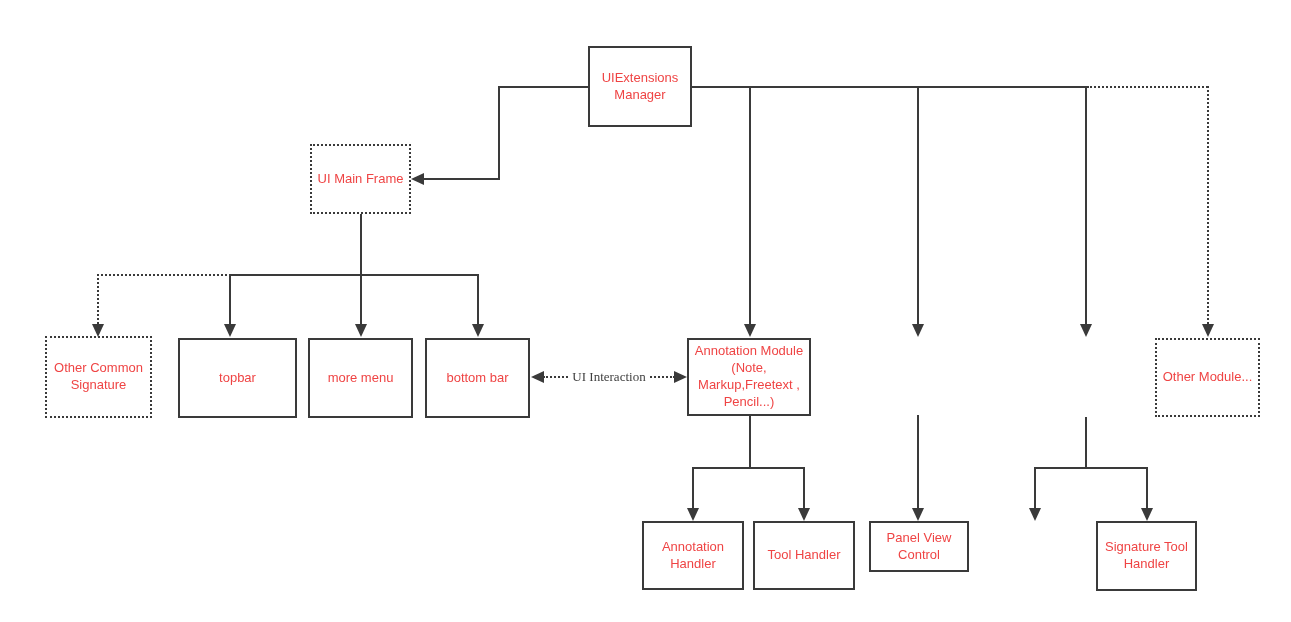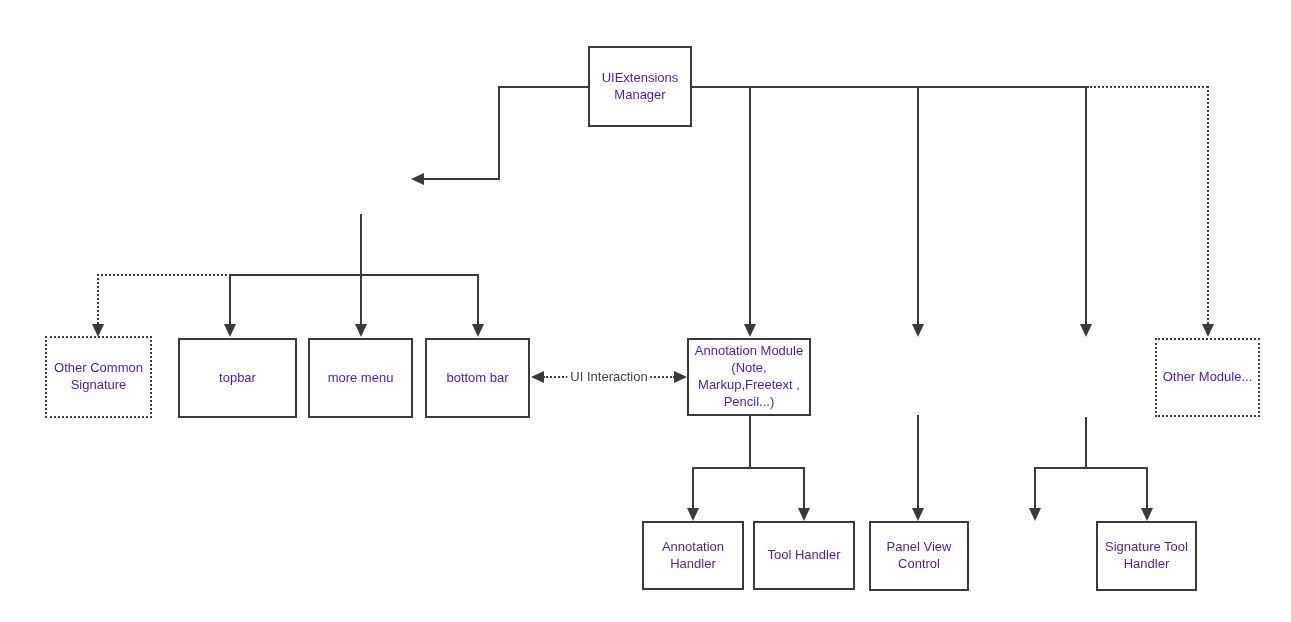--- a/index.html
+++ b/index.html
@@ -4,46 +4,49 @@
 <style>
   html,body { margin:0; padding:0; background:#ffffff; }
   .canvas {
     position:relative; width:1291px; height:622px; background:#ffffff;
     font-family:"Liberation Sans", sans-serif; overflow:hidden;
   }
   .node {
     position:absolute; box-sizing:border-box;
     display:flex; align-items:center; justify-content:center;
     text-align:center; border:2px solid #3a3a3a; background:#ffffff;
-    font-size:13px; line-height:1.3; color:#4c1d95; padding:2px 4px;
+    font-size:13px; line-height:1.3; color:#ef4444; padding:2px 4px;
   }
   .node.dotted { border-style:dotted; }
   .line { position:absolute; }
   .solid-h { height:2px; background:#3a3a3a; }
   .solid-v { width:2px; background:#3a3a3a; }
   .dot-h { height:0; border-top:2px dotted #3a3a3a; }
   .dot-v { width:0; border-left:2px dotted #3a3a3a; }
   .arr { position:absolute; width:0; height:0; }
   .arr-down  { border-left:6px solid transparent; border-right:6px solid transparent; border-top:13px solid #3a3a3a; }
   .arr-left  { border-top:6px solid transparent; border-bottom:6px solid transparent; border-right:13px solid #3a3a3a; }
   .arr-right { border-top:6px solid transparent; border-bottom:6px solid transparent; border-left:13px solid #3a3a3a; }
   .edge-label {
     position:absolute; background:#ffffff; font-size:13px; color:#3f3f3f;
-    padding:0 3px; white-space:nowrap; transform:translateX(-50%);
+    padding:0 3px; white-space:nowrap; transform:translateX(-50%);font-family:Liberation Serif, serif;
   }
 </style>
 </head>
 <body>
 
 <div class="canvas">
 
   <div class="node" style="left:588px;top:46px;width:104px;height:81px">
     <span>UIExtensions Manager</span>
   </div>
 
+  <div class="node dotted" style="left:310px;top:144px;width:101px;height:70px">
+    <span>UI  Main Frame</span>
+  </div>
 
   <div class="node dotted" style="left:45px;top:336px;width:107px;height:82px">
     <span>Other Common Signature</span>
   </div>
 
   <div class="node" style="left:178px;top:338px;width:119px;height:80px">
     <span>topbar</span>
   </div>
 
   <div class="node" style="left:308px;top:338px;width:105px;height:80px">
@@ -65,21 +68,21 @@
   </div>
 
   <div class="node" style="left:642px;top:521px;width:102px;height:69px">
     <span>Annotation Handler</span>
   </div>
 
   <div class="node" style="left:753px;top:521px;width:102px;height:69px">
     <span>Tool Handler</span>
   </div>
 
-  <div class="node" style="left:869px;top:521px;width:100px;height:70px">
+  <div class="node" style="left:869px;top:521px;width:100px;height:51px">
     <span>Panel View Control</span>
   </div>
 
 
   <div class="node" style="left:1096px;top:521px;width:101px;height:70px">
     <span>Signature Tool Handler</span>
   </div>
 
   <div class="line solid-h" style="left:498px;top:86px;width:90px"></div>
   <div class="line solid-v" style="left:498px;top:86px;height:94px"></div>

